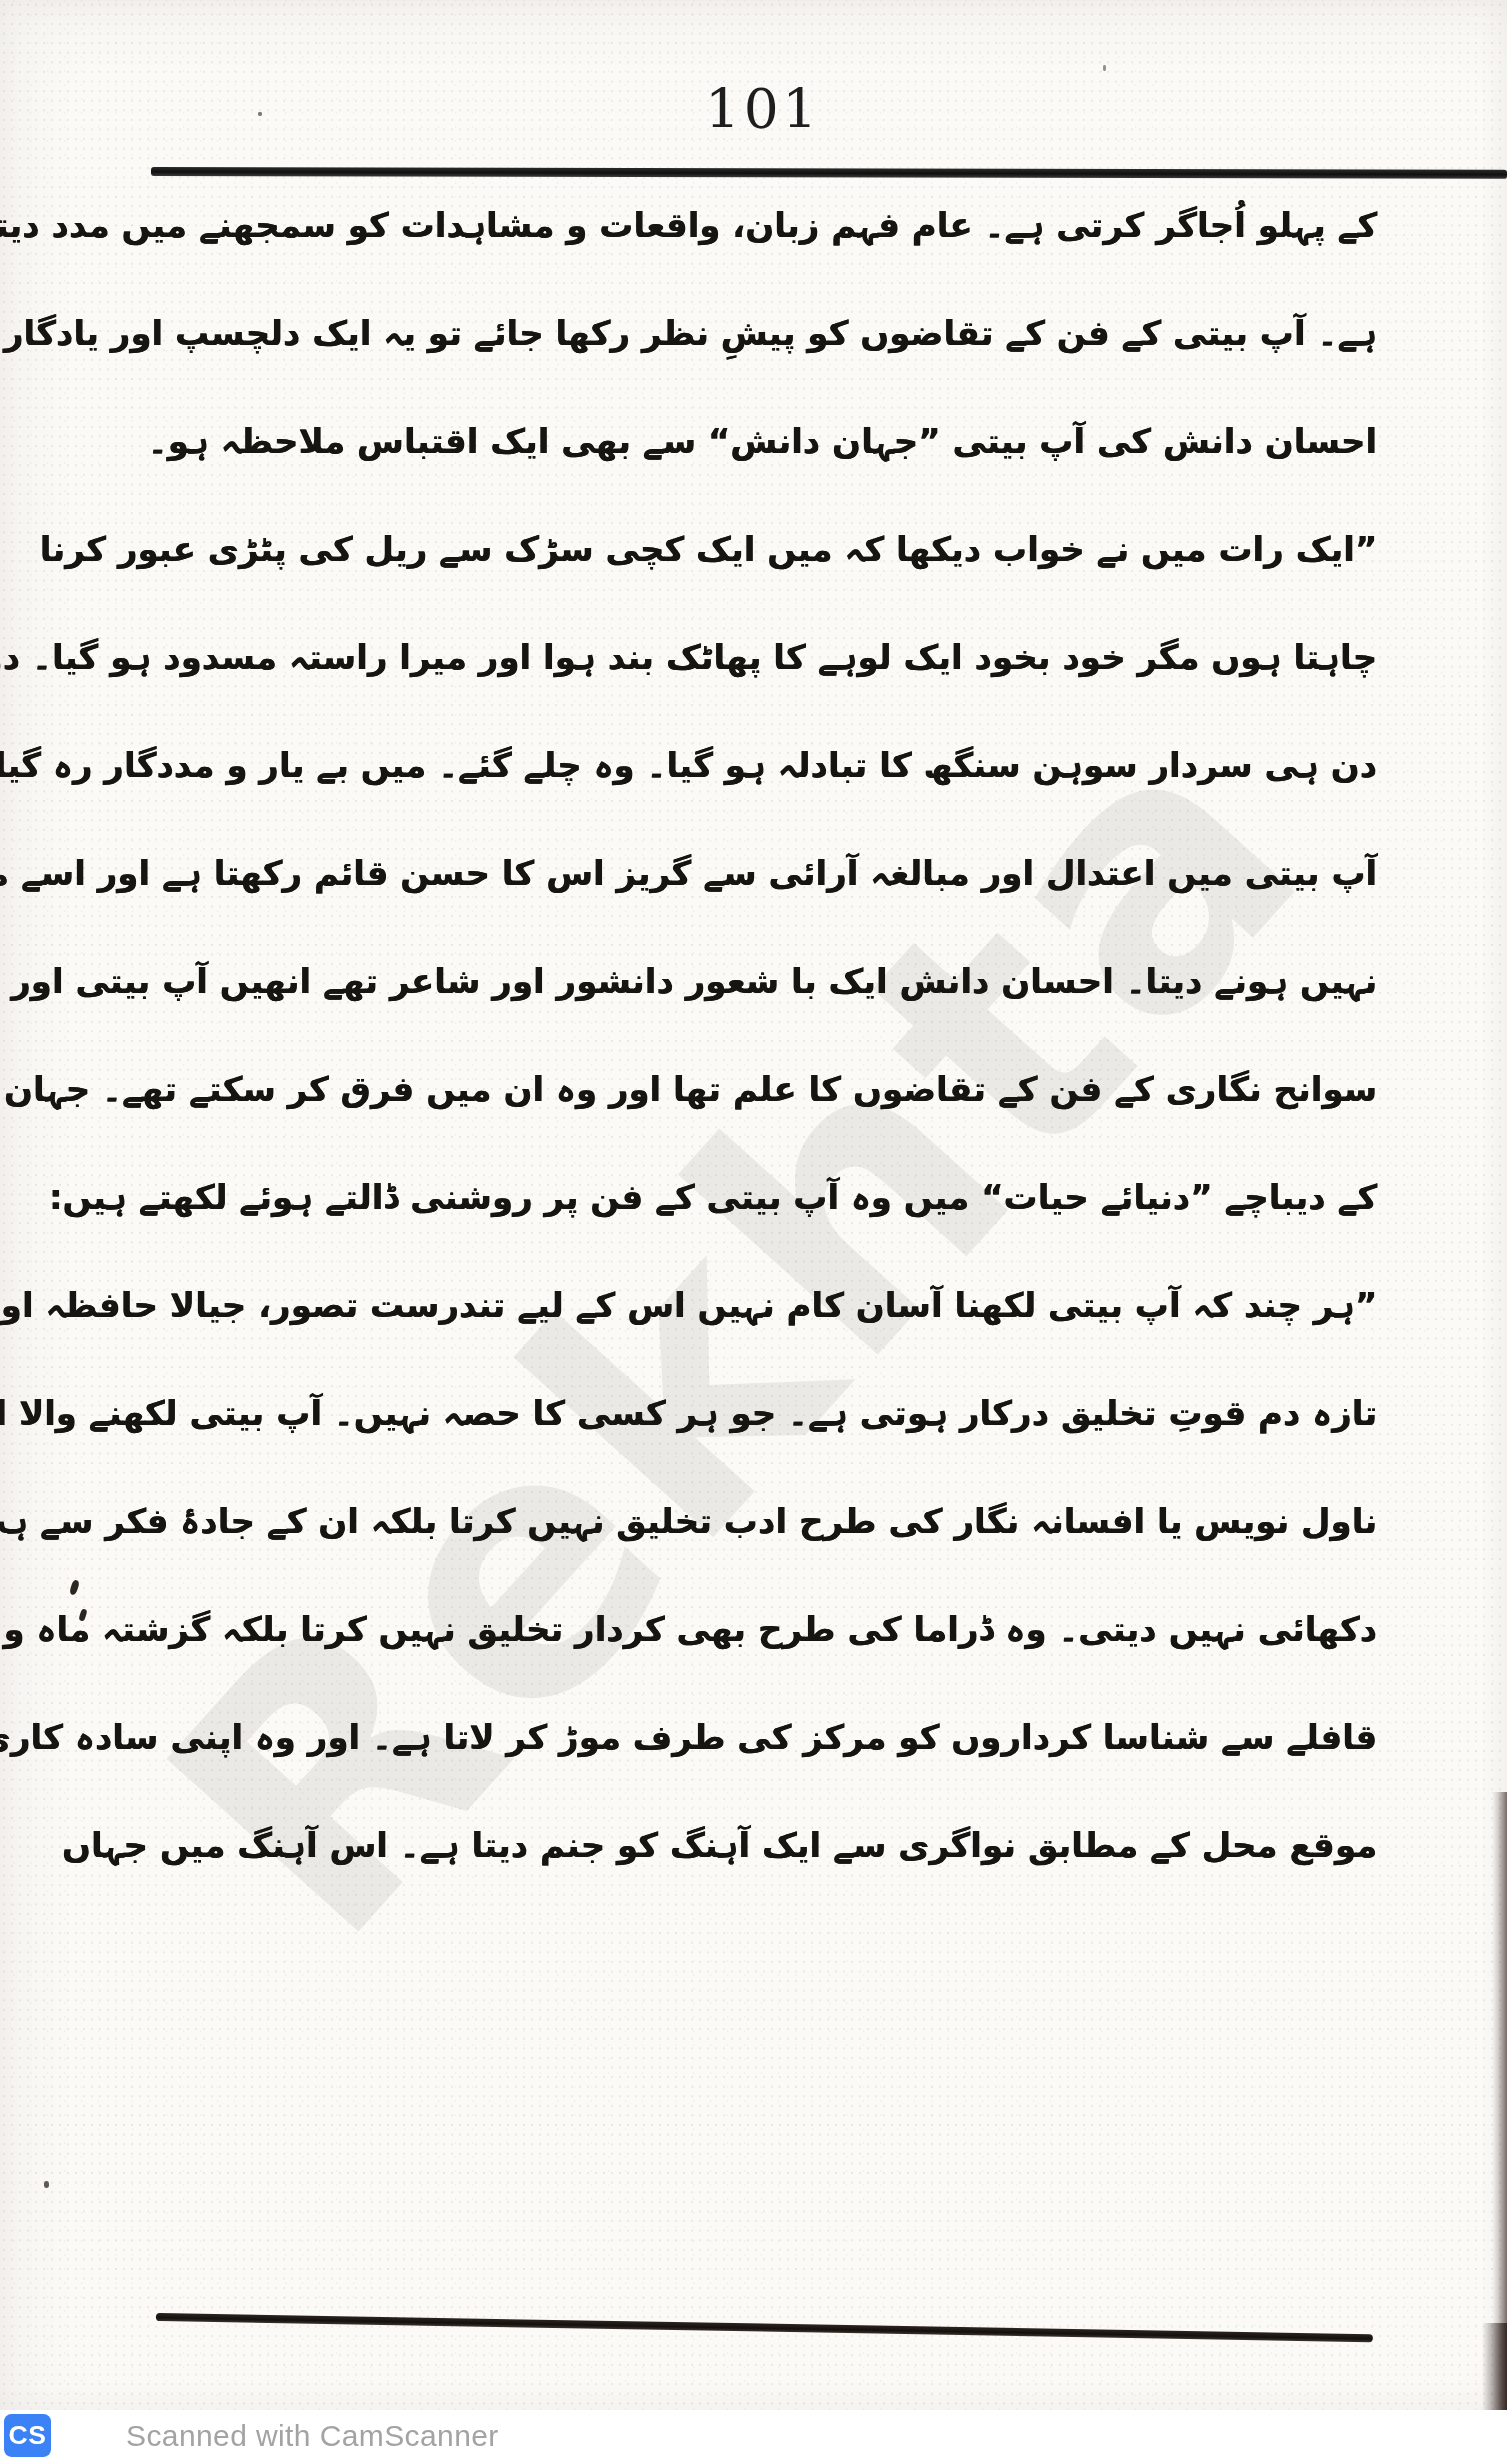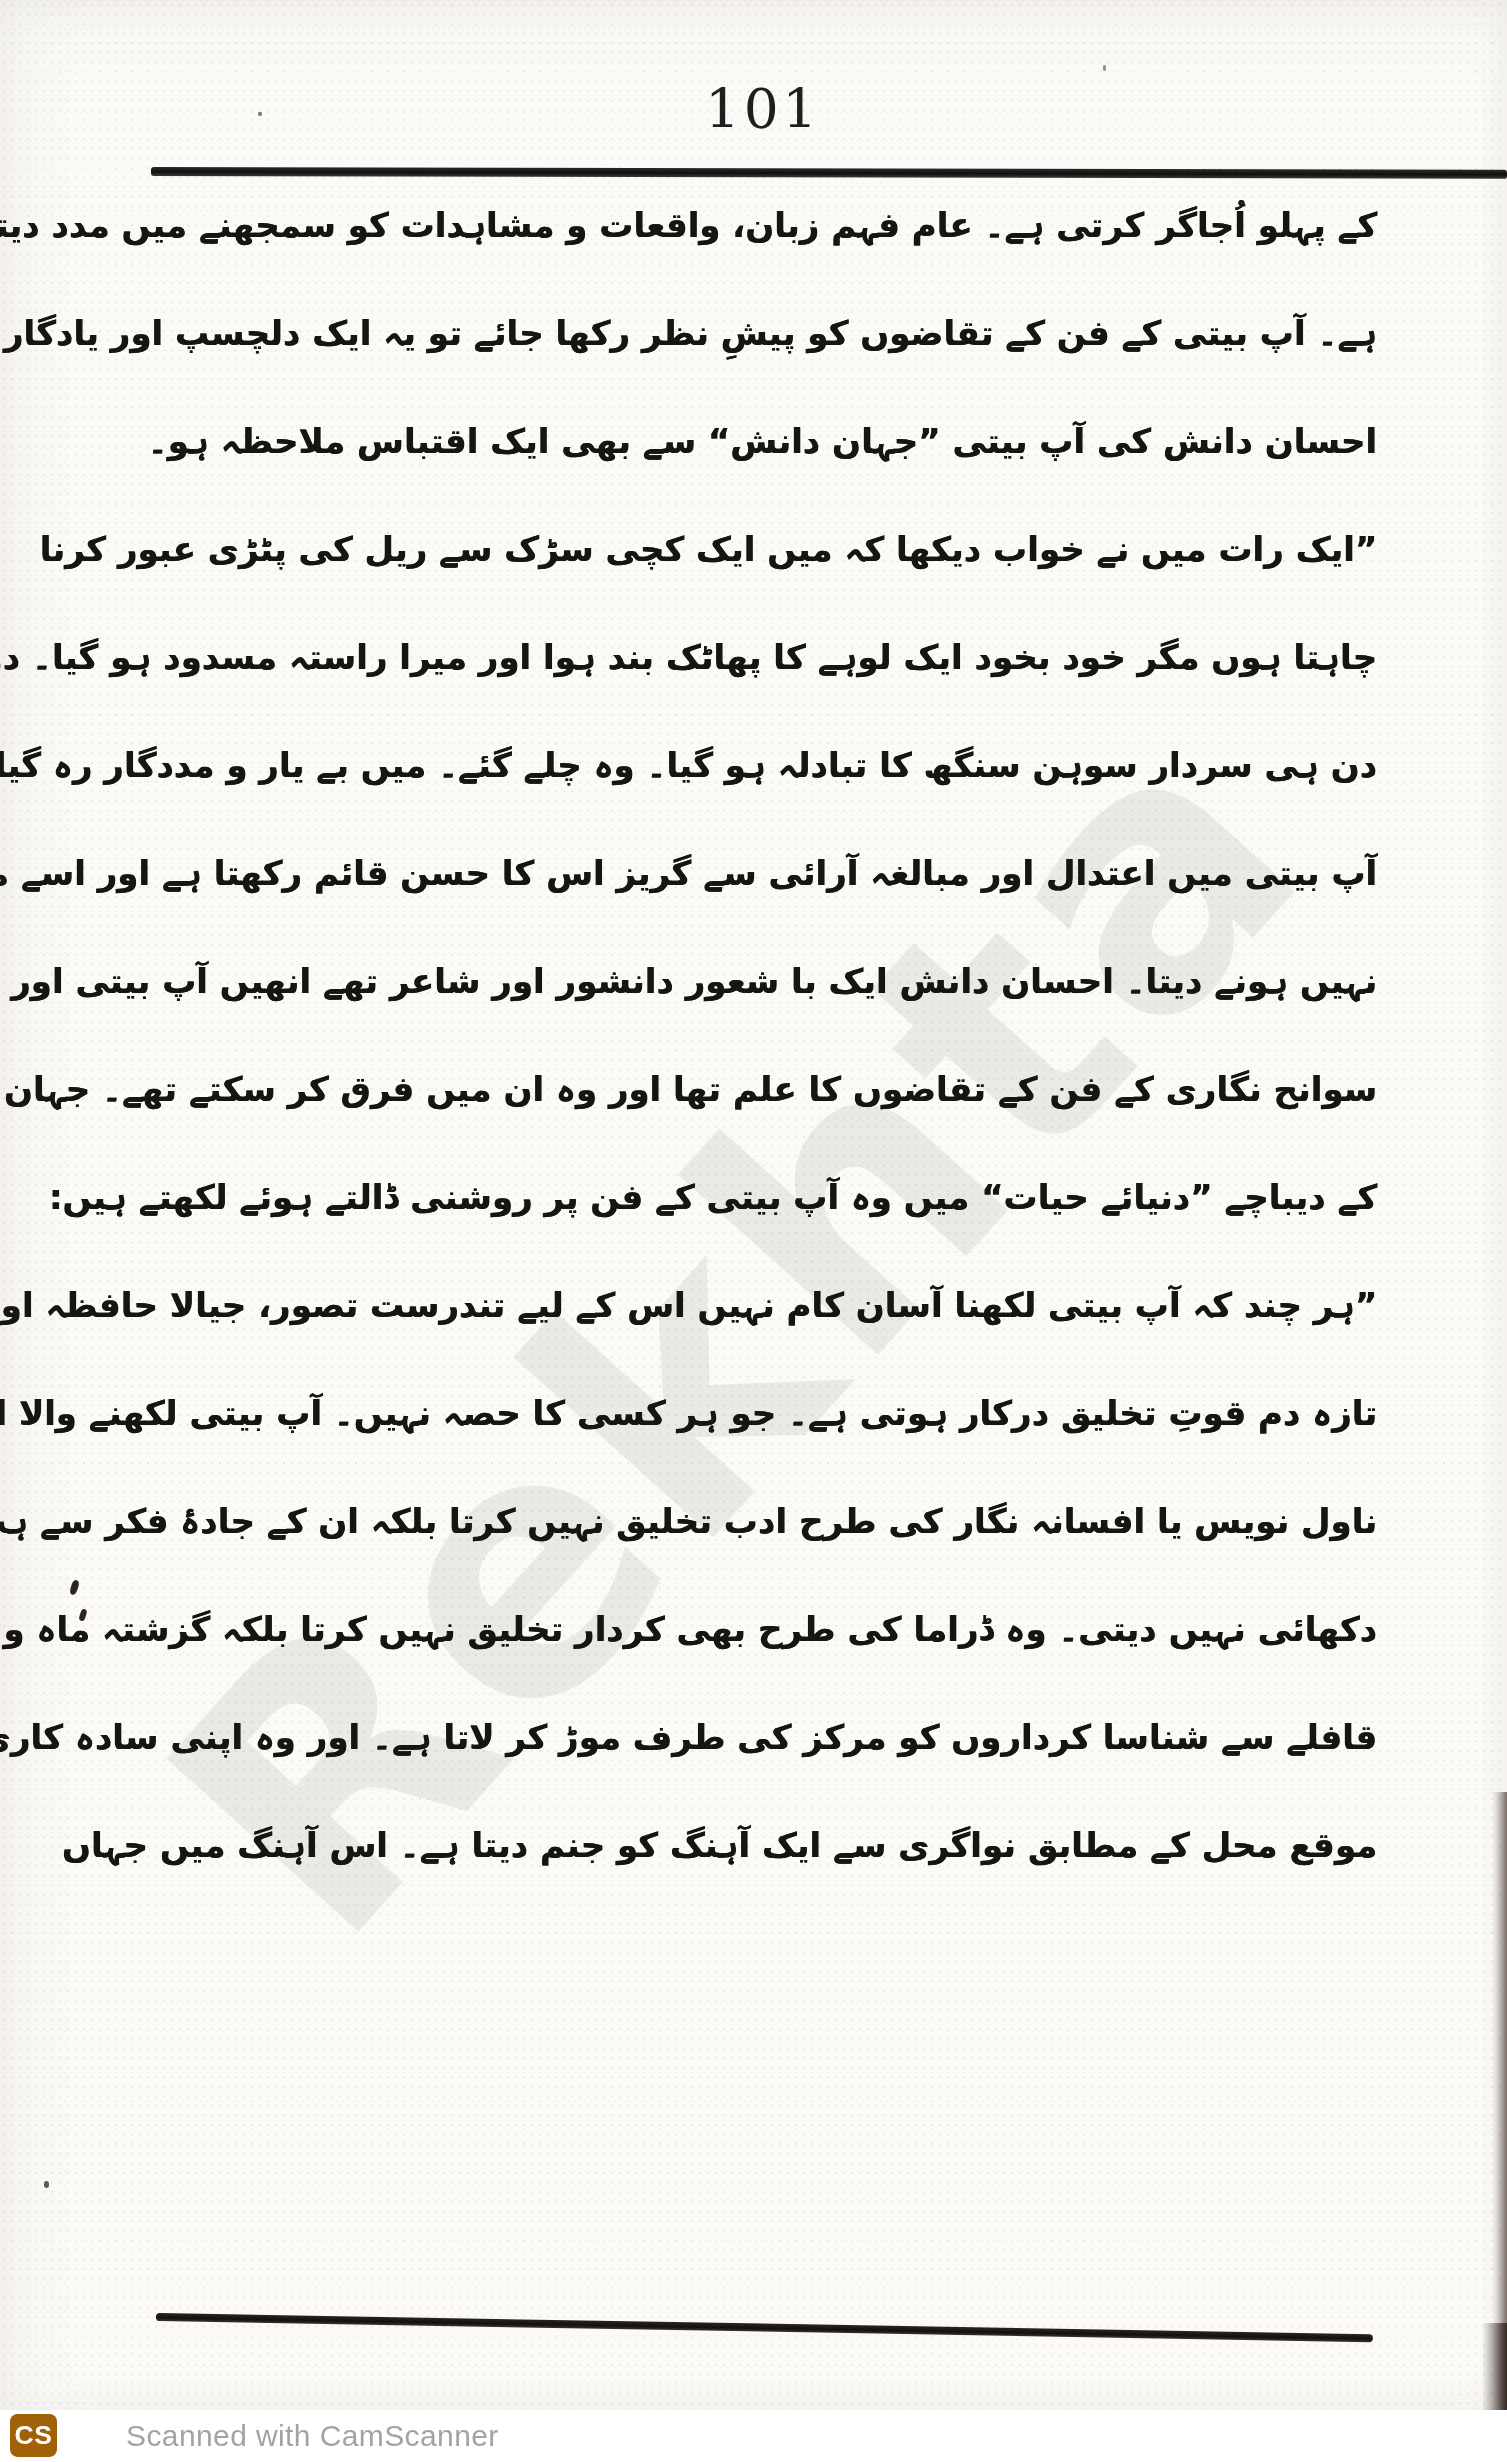--- a/index.html
+++ b/index.html
@@ -75,22 +75,22 @@
   }
   .edge-band2{
     position:absolute;right:0;top:2323px;width:25px;height:87px;
     background:linear-gradient(to left,rgba(40,25,22,0.8),transparent);
   }
   
   .footer{
     position:absolute;left:0;bottom:0;width:1507px;height:52px;background:#ffffff;
   }
   .cs-logo{
-    position:absolute;left:10px;top:4.4px;width:47px;height:43px;
-    background:#a16207;border-radius:7.4px;
+    position:absolute;left:4px;top:4.4px;width:47px;height:43px;
+    background:#3b82f6;border-radius:7.4px;
     display:flex;align-items:center;justify-content:center;
   }
   .cs-logo span{
     color:#ffffff;font-family:"Liberation Sans",sans-serif;
     font-size:26.5px;font-weight:bold;letter-spacing:0.7px;
   }
   .cs-text{
     position:absolute;left:78px;top:0;height:52px;
     display:flex;align-items:center;
     font-family:"Liberation Sans",sans-serif;

